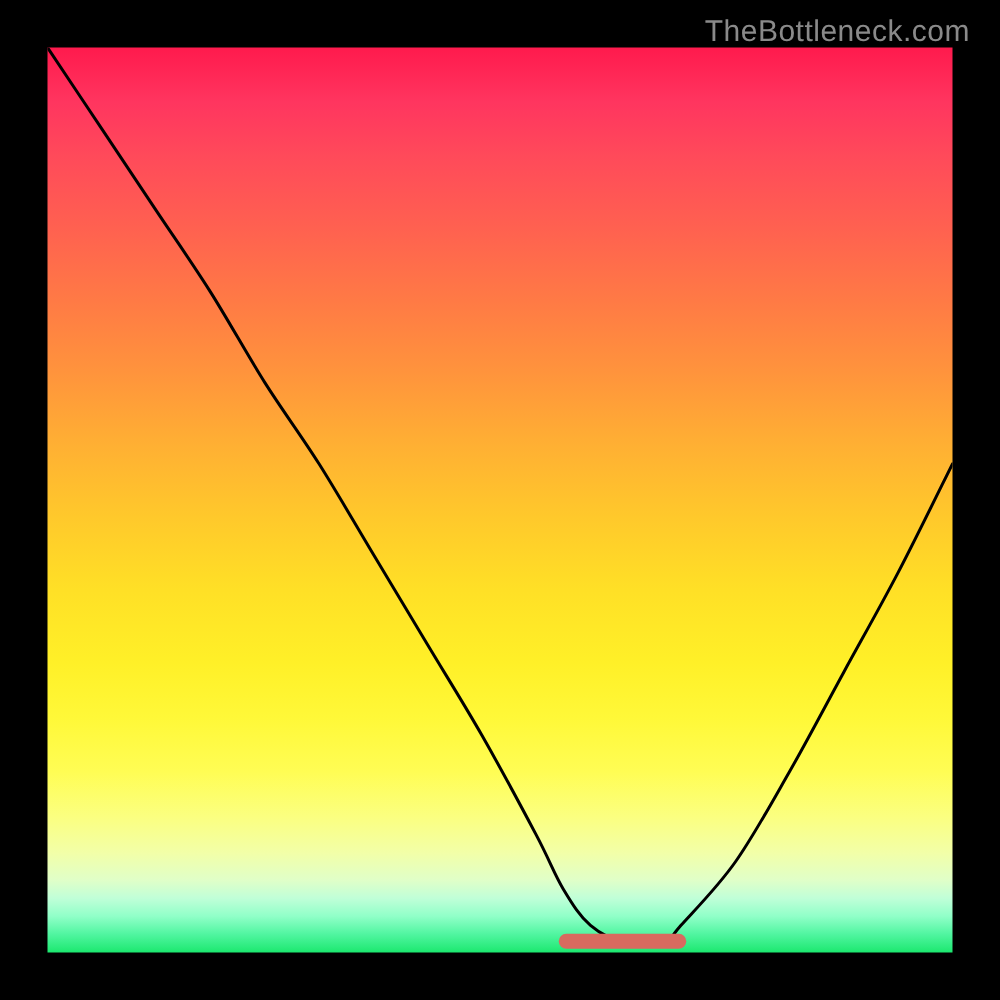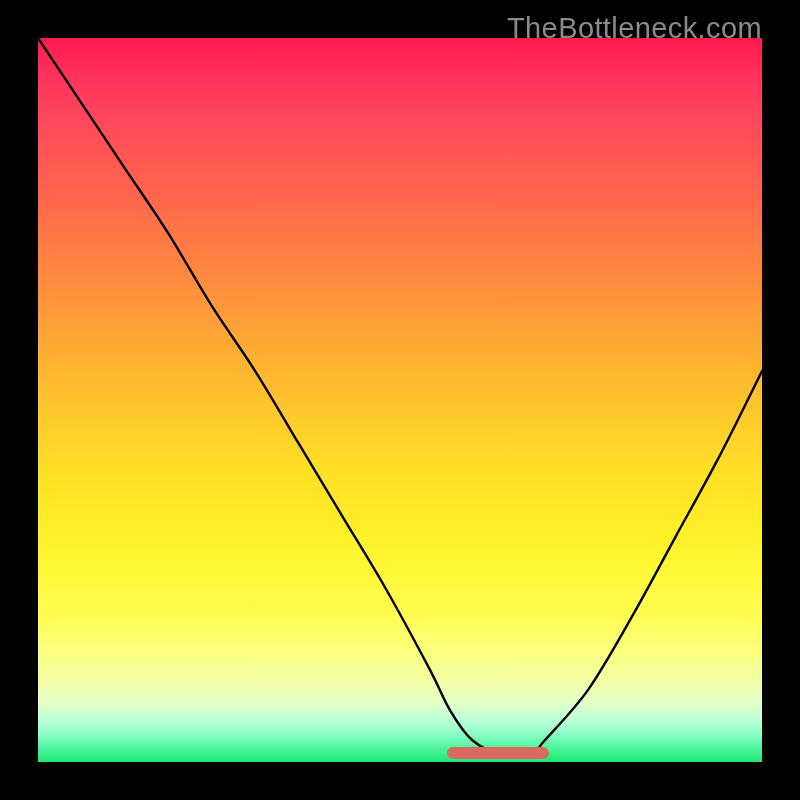--- a/index.html
+++ b/index.html
@@ -41,23 +41,23 @@
       #c0ffd8 94%,
       #90ffc8 96%,
       #50f5a0 98%,
       #1ce86f 100%
     );
     overflow: visible;
   }
   .watermark {
     position: absolute;
     top: 12px;
-    right: 38px;
+    right: 24px;
     color: #8a8a8a;
-    font-size: 29px;
+    font-size: 24px;
     font-weight: 500;
     letter-spacing: 0.4px;
   }
   svg.curve {
     position: absolute;
     left: 0;
     top: 0;
     width: 724px;
     height: 724px;
   }

